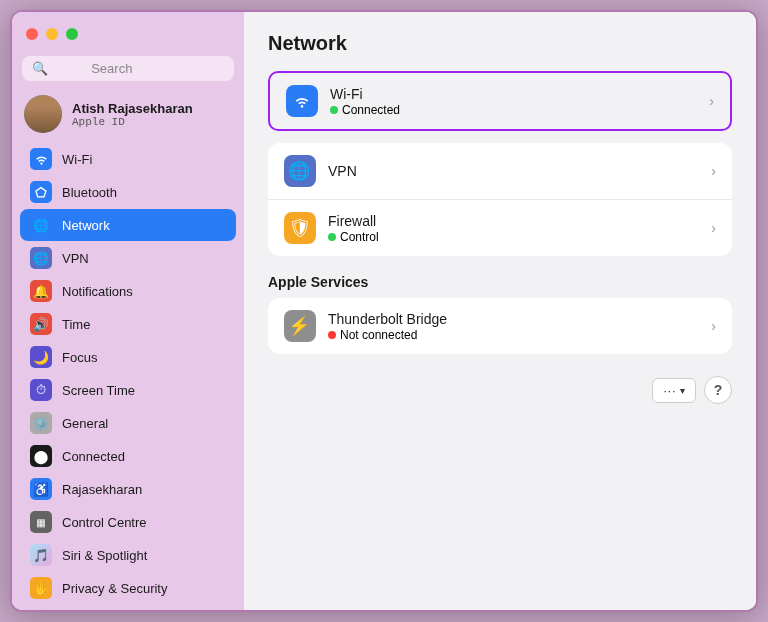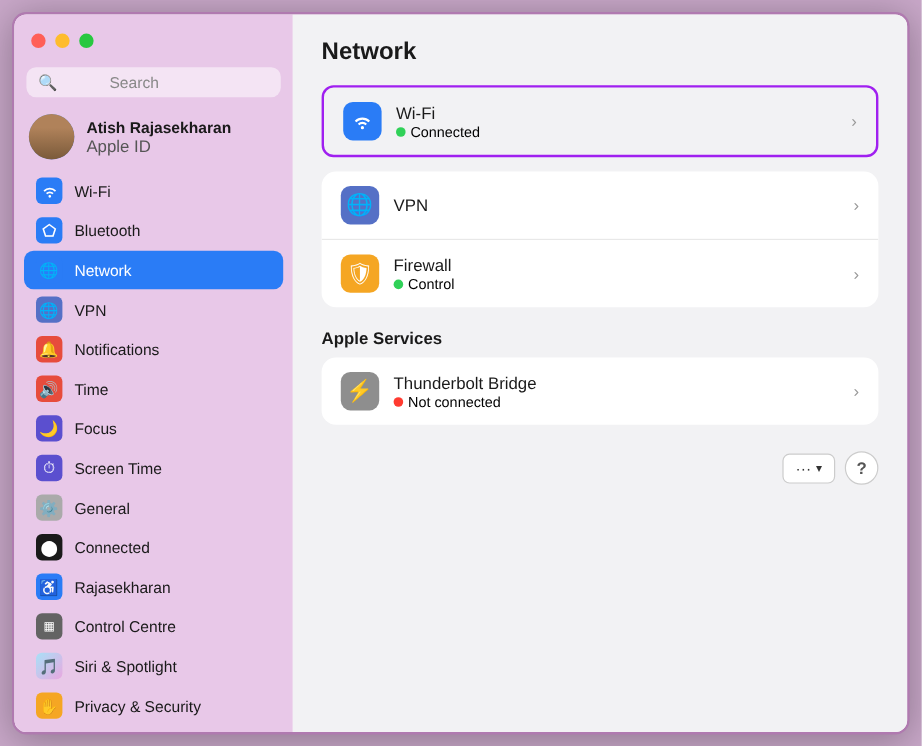--- a/index.html
+++ b/index.html
@@ -85,21 +85,21 @@
     }
     .avatar-face {
       width: 38px;
       height: 38px;
       border-radius: 50%;
       background: linear-gradient(180deg, #b0825a 30%, #7a5a3a 100%);
       position: relative;
     }
     .user-info { display: flex; flex-direction: column; }
     .user-name { font-size: 13px; font-weight: 600; color: #1a1a1a; }
-    .user-sub { font-size: 14px; color: #555; }
+    .user-sub { font-size: 11px; color: #555; font-family: Liberation Mono, monospace; }
     .sidebar-list {
       flex: 1;
       overflow-y: auto;
       padding: 0 8px;
     }
     .sidebar-list::-webkit-scrollbar { width: 0; }
     .sidebar-item {
       display: flex;
       align-items: center;
       gap: 10px;

